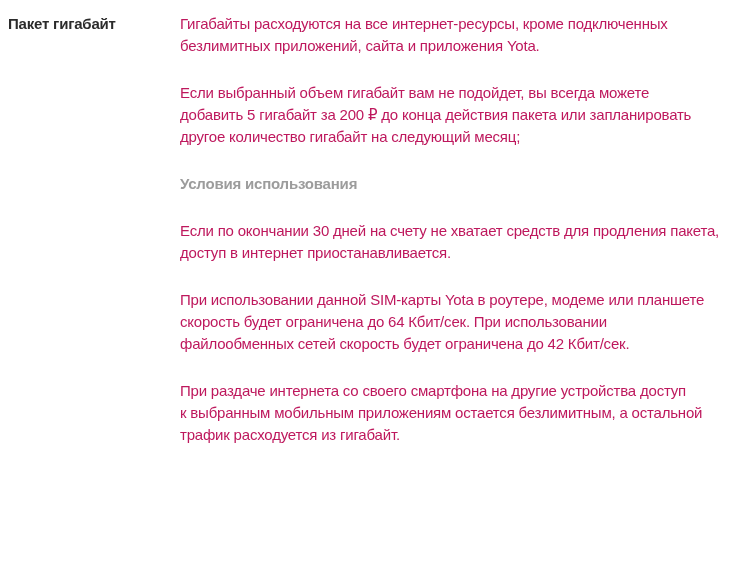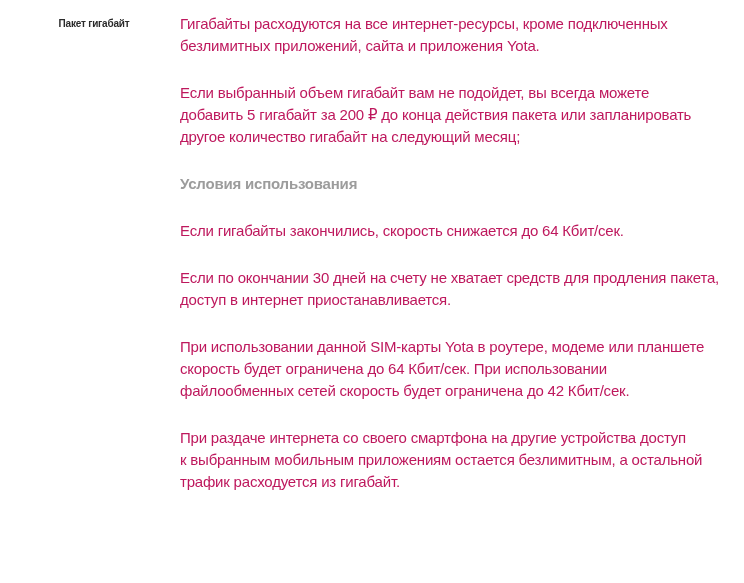--- a/index.html
+++ b/index.html
@@ -18,26 +18,25 @@
     display: flex;
     align-items: flex-start;
     padding: 13px 0 0 8px;
   }
   .col-label {
     flex: none;
     width: 172px;
   }
   .row-title {
     margin: 0;
-    font-size: 10px;
+    font-size: 15px;
     font-weight: 700;
     line-height: 22px;
     letter-spacing: -0.2px;
     color: #2b2b2b;
-    text-align: center;
   }
   .col-content {
     flex: 1;
     min-width: 0;
   }
   .col-content p {
     margin: 0 0 25px 0;
     font-size: 15px;
     line-height: 22px;
     letter-spacing: -0.2px;
@@ -60,21 +59,20 @@
   <div class="col-label">
     <h3 class="row-title">Пакет гигабайт</h3>
   </div>
   <div class="col-content">
     <p>Гигабайты расходуются на все интернет-ресурсы, кроме подключенных
 безлимитных приложений, сайта и приложения Yota.</p>
     <p>Если выбранный объем гигабайт вам не подойдет, вы всегда можете
 добавить 5 гигабайт за 200 ₽ до конца действия пакета или запланировать
 другое количество гигабайт на следующий месяц;</p>
     <h4 class="terms-title">Условия использования</h4>
-    <p>Если гигабайты закончились, скорость снижается до 64 Кбит/сек.</p>
     <p>Если по окончании 30 дней на счету не хватает средств для продления пакета,
 доступ в интернет приостанавливается.</p>
     <p>При использовании данной SIM-карты Yota в роутере, модеме или планшете
 скорость будет ограничена до 64 Кбит/сек. При использовании
 файлообменных сетей скорость будет ограничена до 42 Кбит/сек.</p>
     <p>При раздаче интернета со своего смартфона на другие устройства доступ
 к выбранным мобильным приложениям остается безлимитным, а остальной
 трафик расходуется из гигабайт.</p>
   </div>
 </div>

